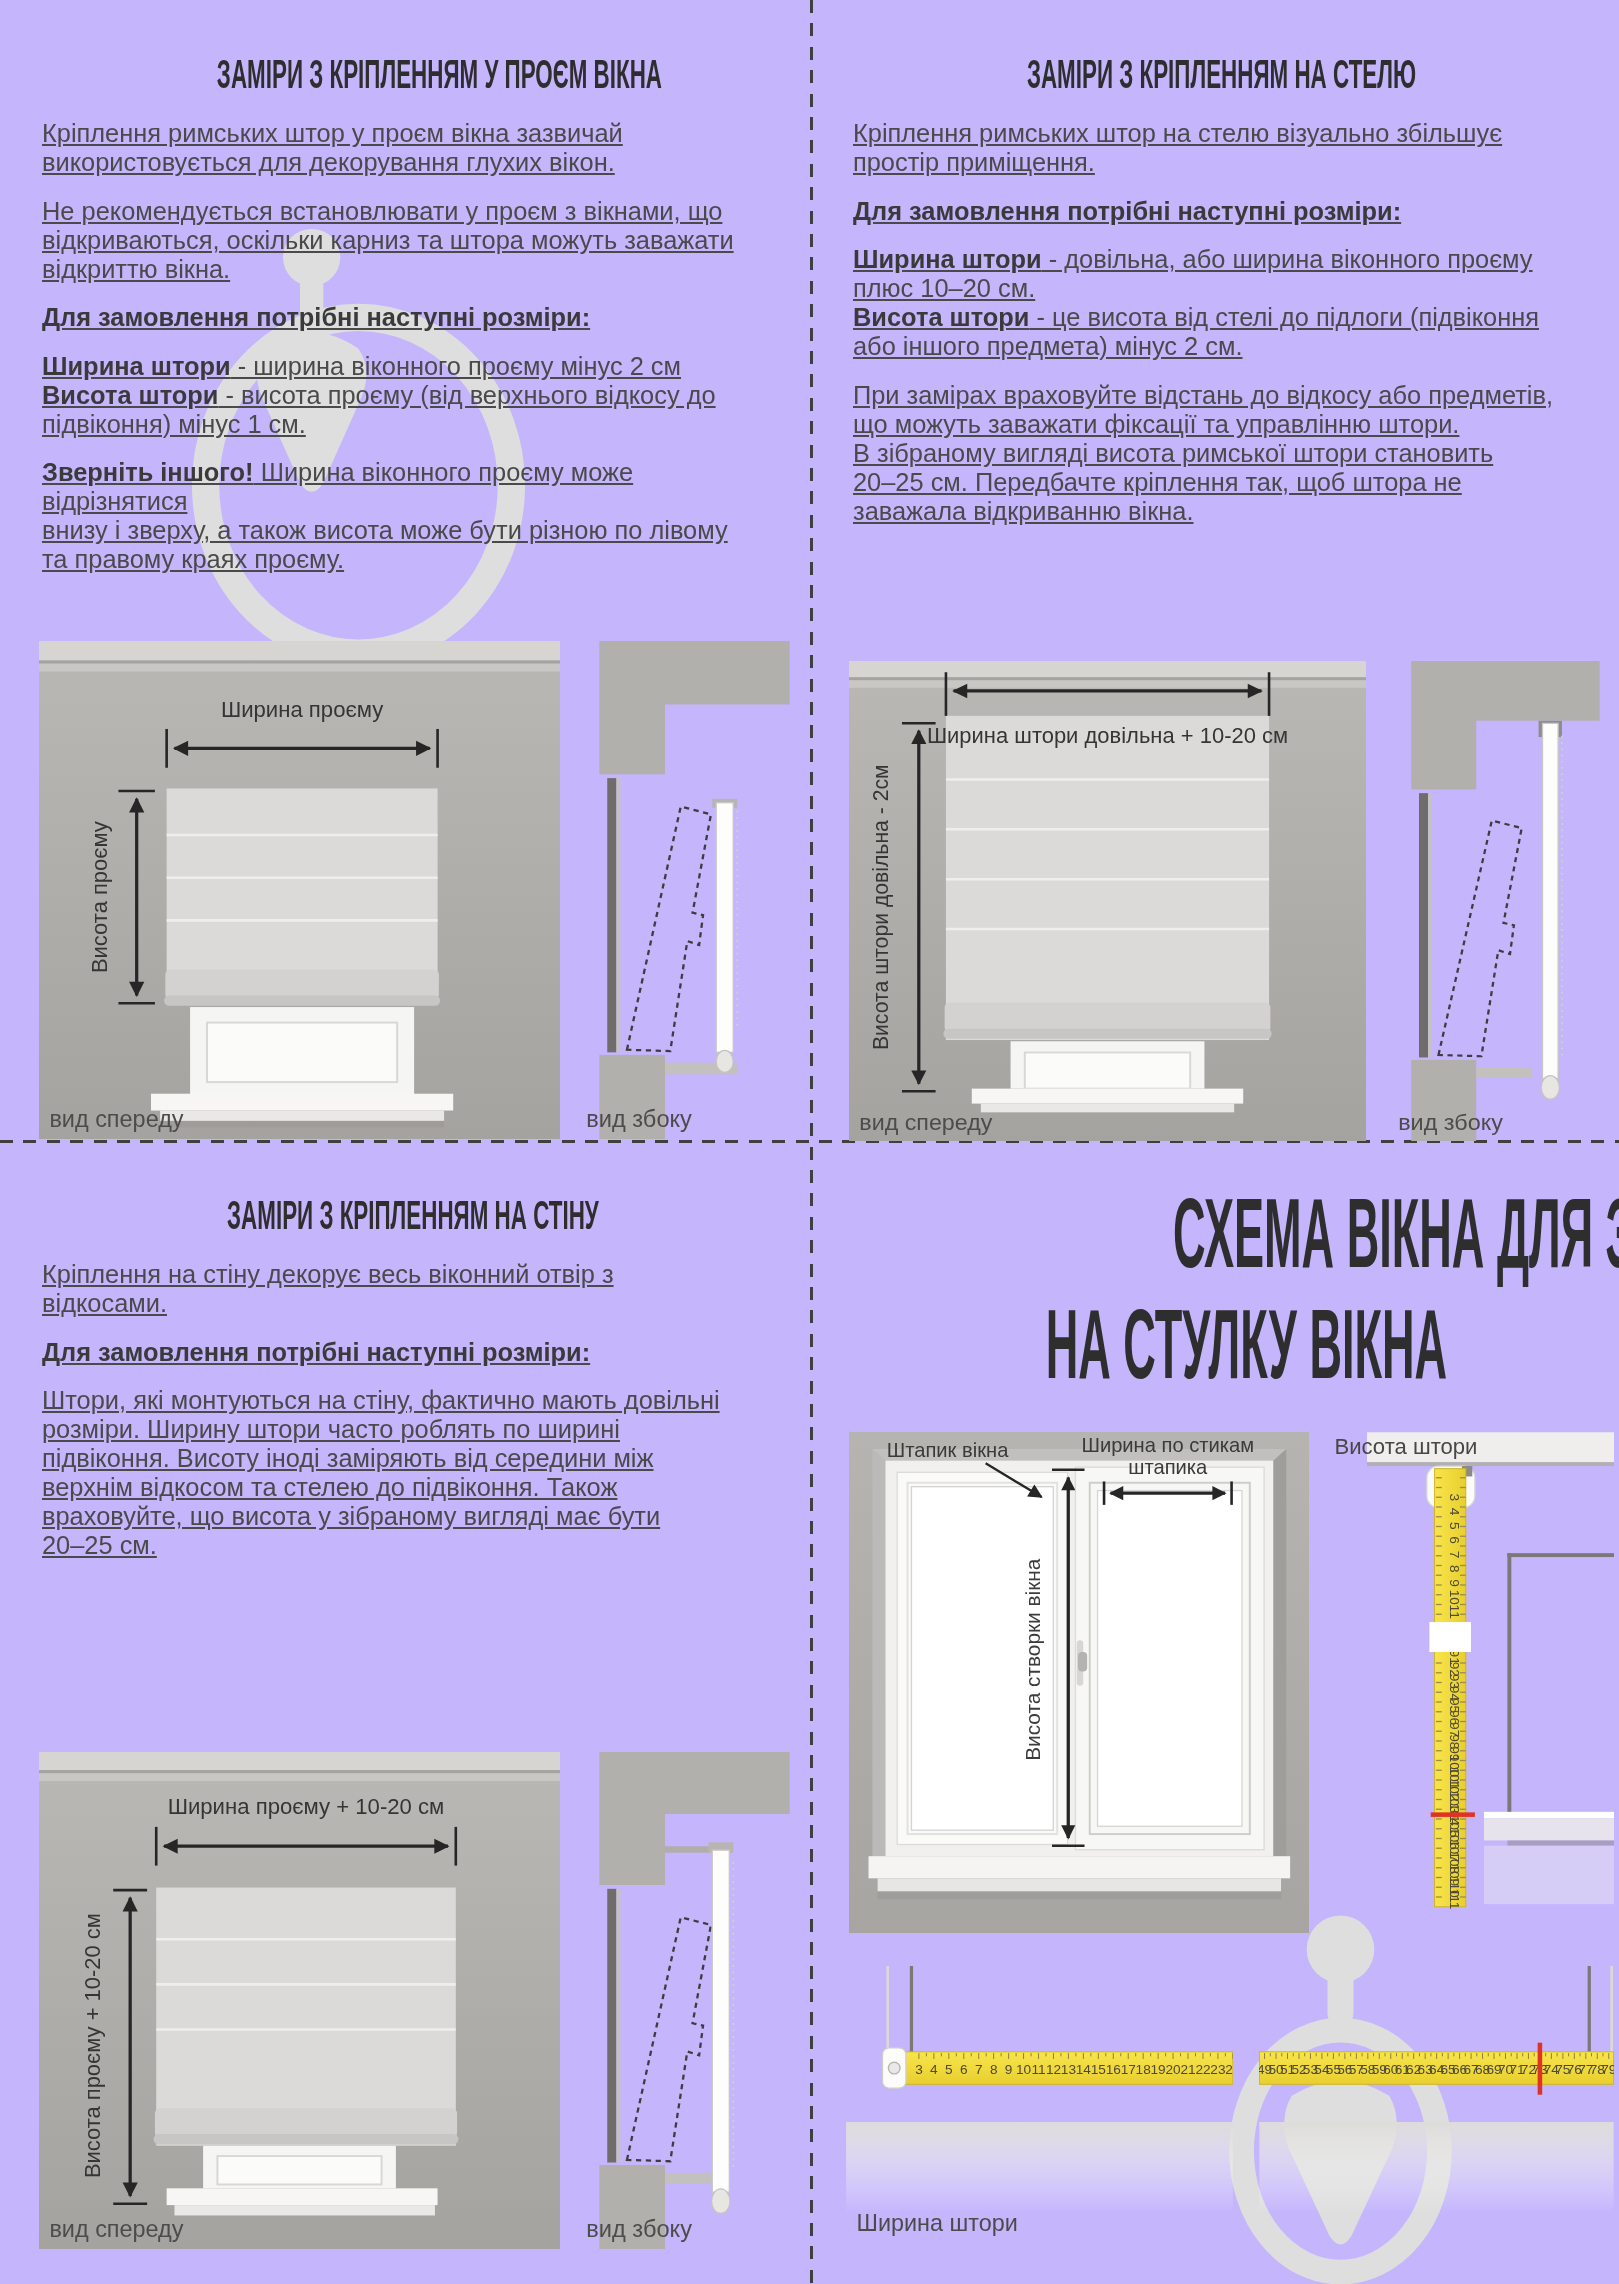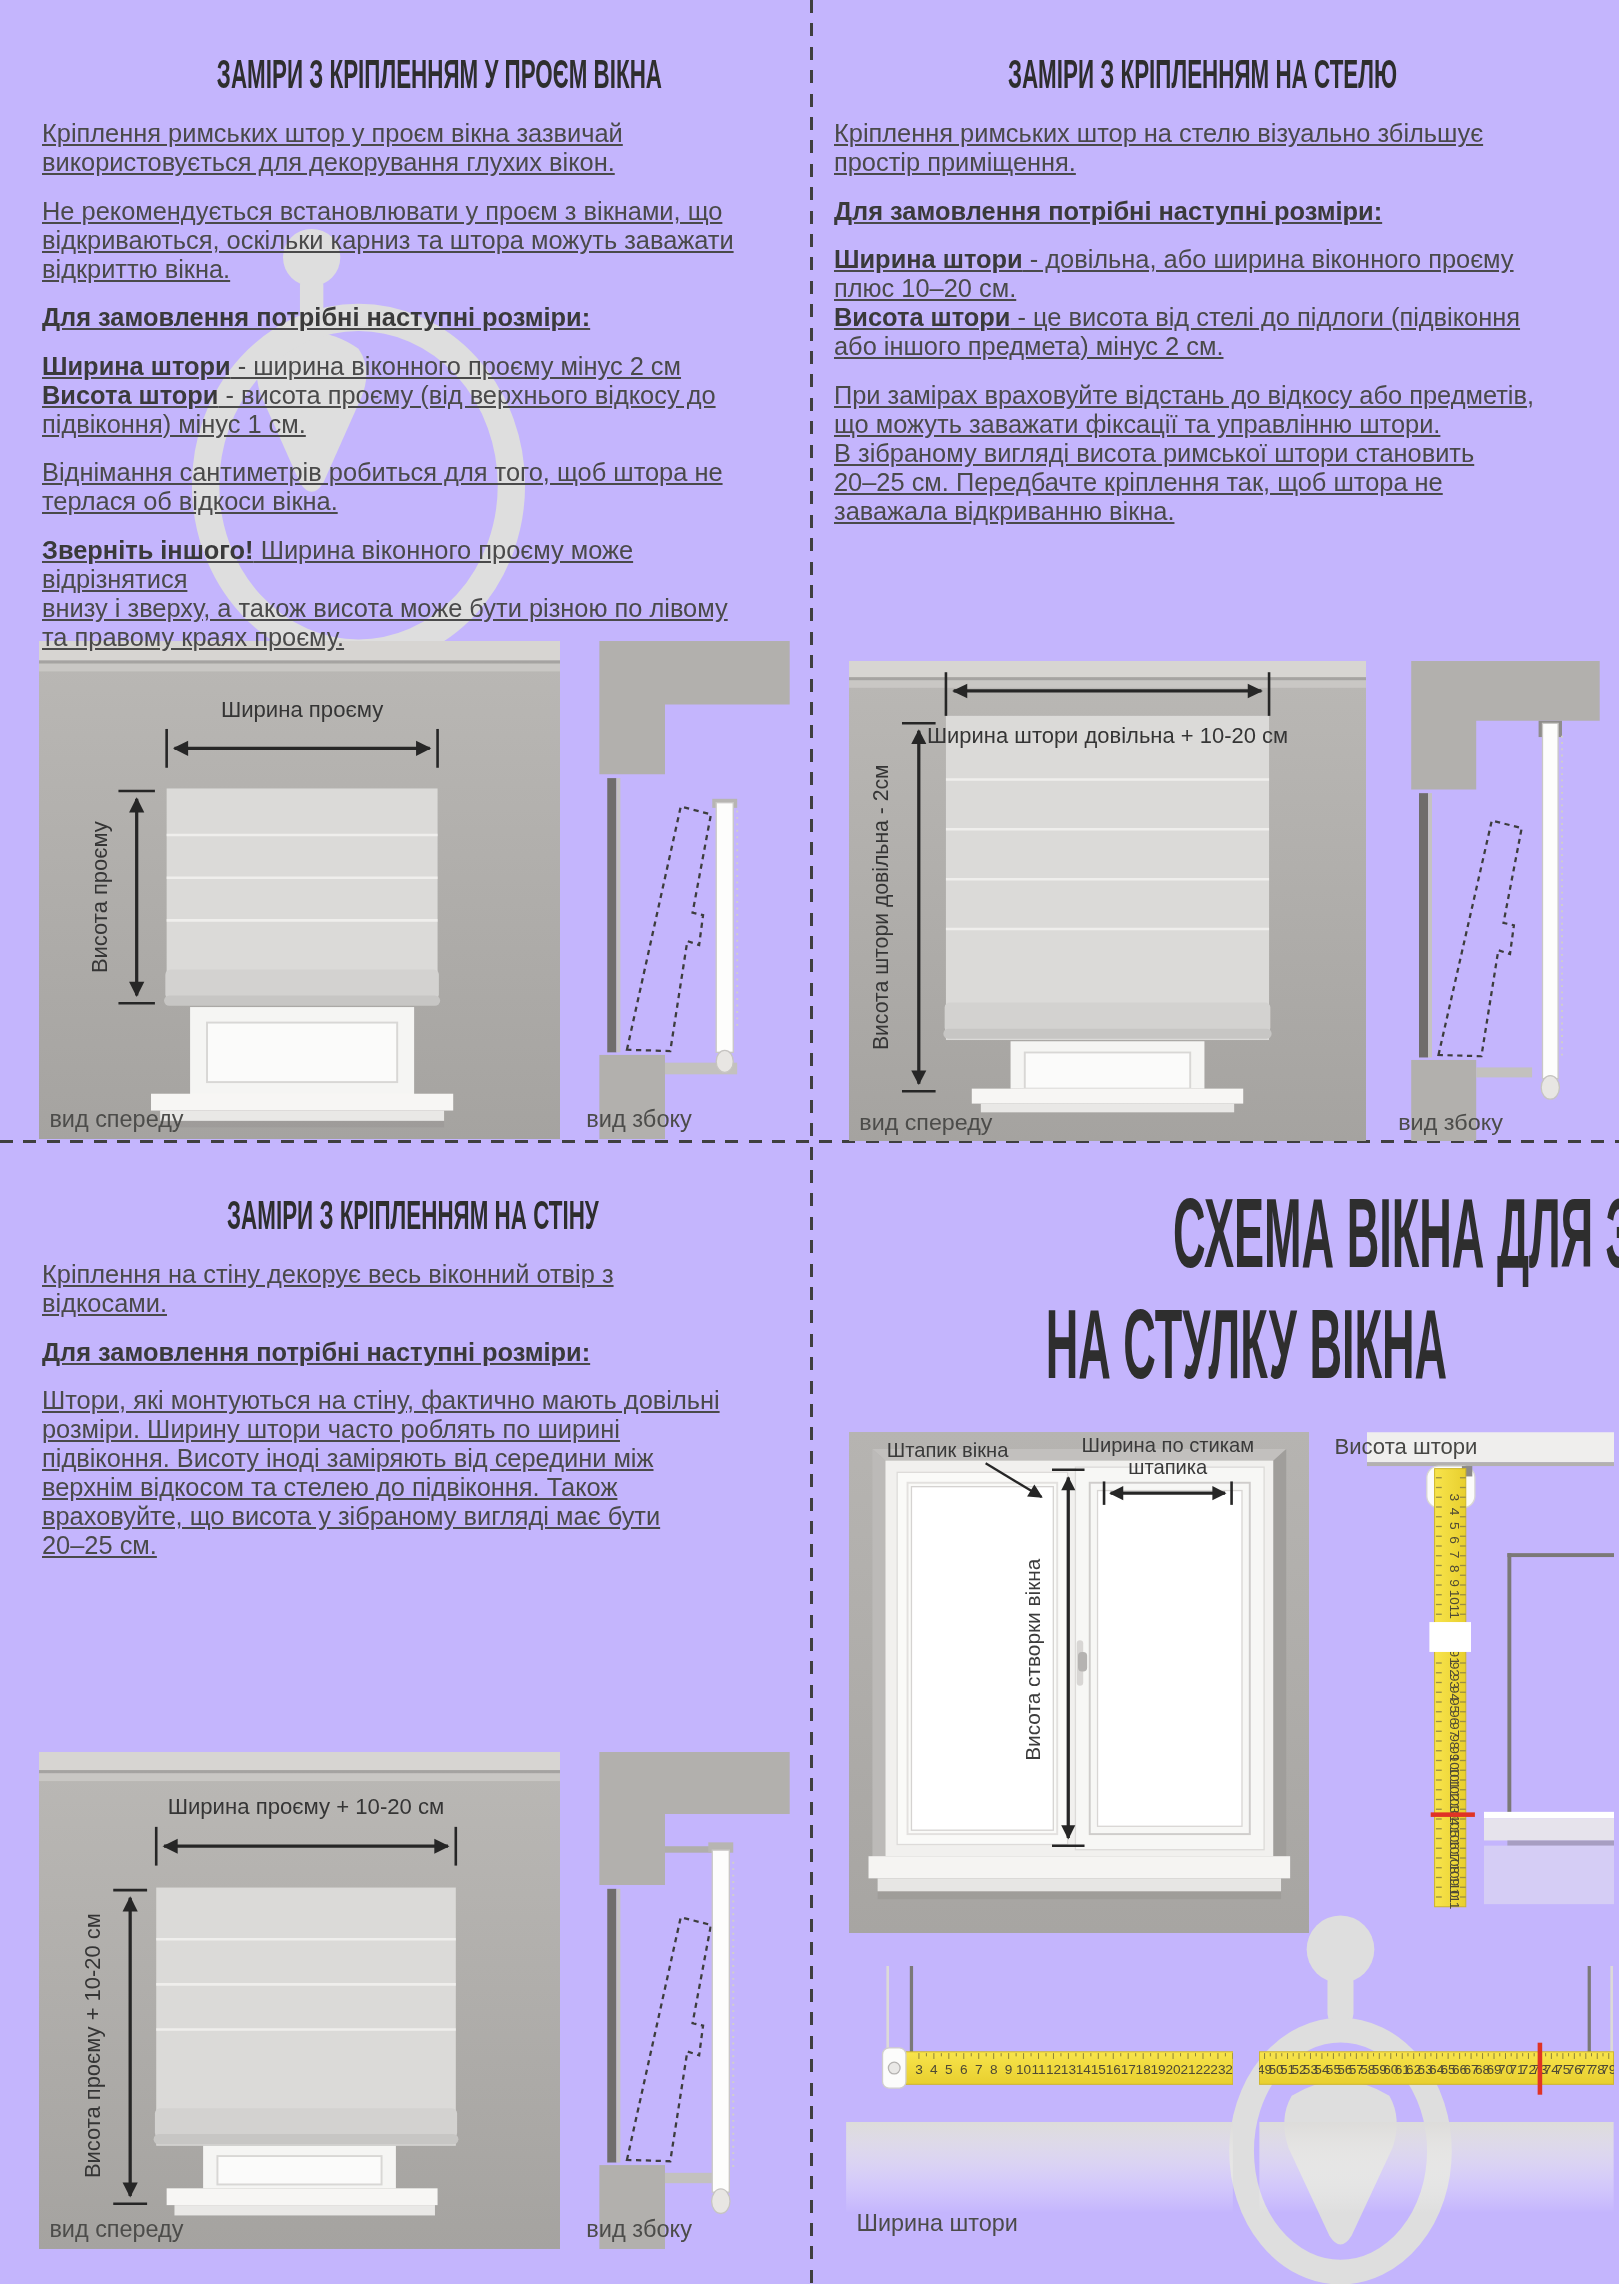--- a/index.html
+++ b/index.html
@@ -40,26 +40,25 @@
     <ellipse cx="340" cy="440" rx="235" ry="258" fill="none" stroke="#dedede" stroke-width="42"></ellipse>
   </svg>
 
   <div class="qtext" style="left:42px;top:51px;width:742px">
     <h2 class="sec"><span class="cond">ЗАМІРИ З КРІПЛЕННЯМ У ПРОЄМ ВІКНА</span></h2>
     <div>
         <p class="para">Кріплення римських штор у проєм вікна зазвичай<br>використовується для декорування глухих вікон.</p>
         <p class="para">Не рекомендується встановлювати у проєм з вікнами, що<br>відкриваються, оскільки карниз та штора можуть заважати<br>відкриттю вікна.</p>
         <p class="para"><b>Для замовлення потрібні наступні розміри:</b></p>
         <p class="para"><b>Ширина штори</b> - ширина віконного проєму мінус 2 см<br><b>Висота штори</b> - висота проєму (від верхнього відкосу до<br>підвіконня) мінус 1 см.</p>
-        <p class="para">Віднімання сантиметрів робиться для того, щоб штора не<br>терлася об відкоси вікна.</p>
         <p class="para"><b>Зверніть іншого!</b> Ширина віконного проєму може відрізнятися<br>внизу і зверху, а також висота може бути різною по лівому<br>та правому краях проєму.</p>
       </div>
   </div>
 
-  <div class="qtext" style="left:834px;top:51px;width:736px">
+  <div class="qtext" style="left:853px;top:51px;width:736px">
     <h2 class="sec"><span class="cond">ЗАМІРИ З КРІПЛЕННЯМ НА СТЕЛЮ</span></h2>
     <div>
         <p class="para">Кріплення римських штор на стелю візуально збільшує<br>простір приміщення.</p>
         <p class="para"><b>Для замовлення потрібні наступні розміри:</b></p>
         <p class="para"><b>Ширина штори</b> - довільна, або ширина віконного проєму<br>плюс 10–20 см.<br><b>Висота штори</b> - це висота від стелі до підлоги (підвіконня<br>або іншого предмета) мінус 2 см.</p>
         <p class="para">При замірах враховуйте відстань до відкосу або предметів,<br>що можуть заважати фіксації та управлінню штори.<br>В зібраному вигляді висота римської штори становить<br>20–25 см. Передбачте кріплення так, щоб штора не<br>заважала відкриванню вікна.</p>
       </div>
   </div>
 
   <div class="qtext" style="left:42px;top:1192px;width:742px">

